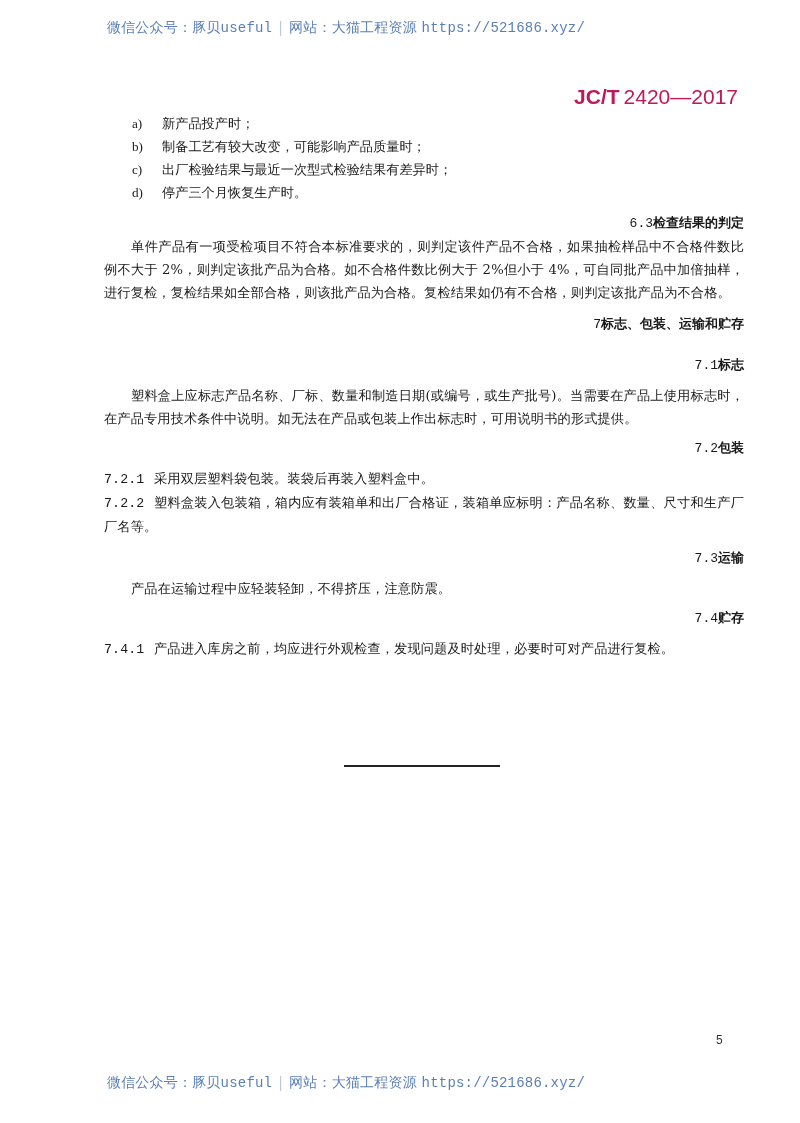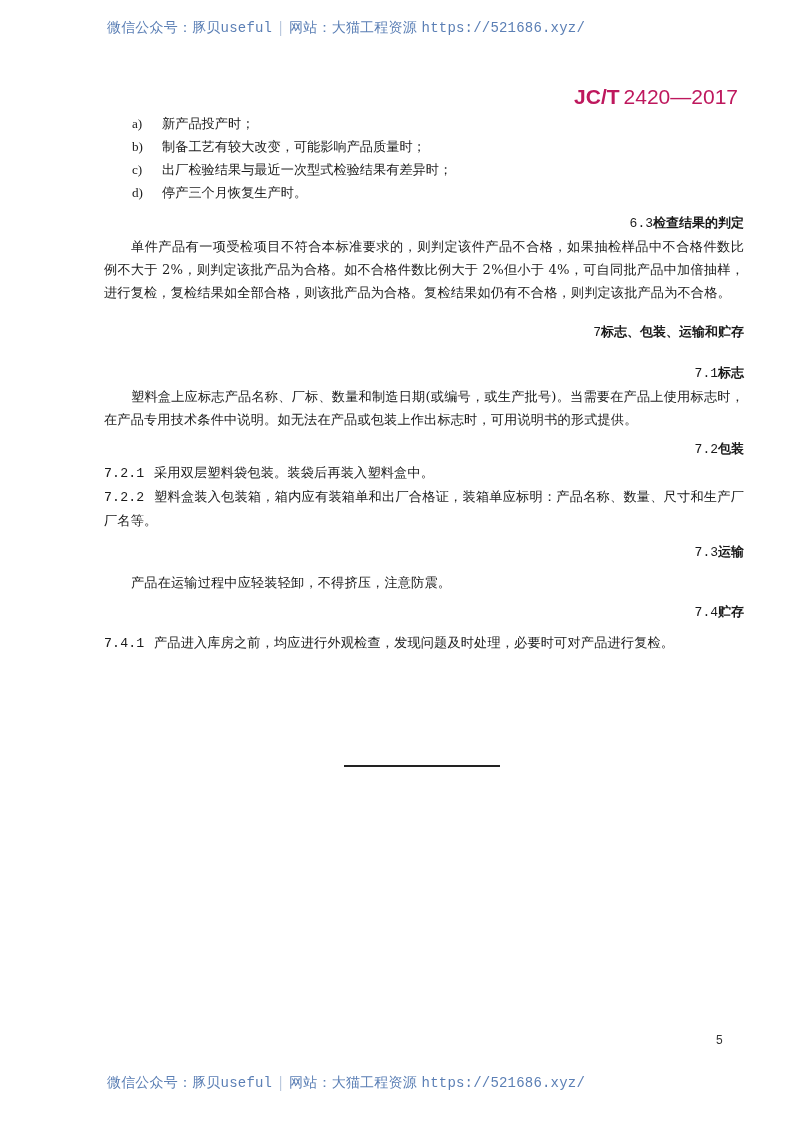--- a/index.html
+++ b/index.html
@@ -141,33 +141,33 @@
       <span class="marker">d)</span>
       <span>停产三个月恢复生产时。</span>
     </div>
   </div>
 
   <div class="heading" style="margin-top:7px;">
     <span class="num">6.3</span><span>检查结果的判定</span>
   </div>
   <div class="para" style="">单件产品有一项受检项目不符合本标准要求的，则判定该件产品不合格，如果抽检样品中不合格件数比例不大于 2%，则判定该批产品为合格。如不合格件数比例大于 2%但小于 4%，可自同批产品中加倍抽样，进行复检，复检结果如全部合格，则该批产品为合格。复检结果如仍有不合格，则判定该批产品为不合格。</div>
 
-  <div class="heading h1" style="margin-top:16px;">
+  <div class="heading h1" style="margin-top:8px;">
     <span class="num">7</span><span>标志、包装、运输和贮存</span>
   </div>
 
   <div class="heading" style="margin-top:17px;">
     <span class="num">7.1</span><span>标志</span>
   </div>
-  <div class="para" style="">塑料盒上应标志产品名称、厂标、数量和制造日期(或编号，或生产批号)。当需要在产品上使用标志时，在产品专用技术条件中说明。如无法在产品或包装上作出标志时，可用说明书的形式提供。</div>
+  <div class="para" style="margin-top:7px;">塑料盒上应标志产品名称、厂标、数量和制造日期(或编号，或生产批号)。当需要在产品上使用标志时，在产品专用技术条件中说明。如无法在产品或包装上作出标志时，可用说明书的形式提供。</div>
 
   <div class="heading" style="margin-top:6px;">
     <span class="num">7.2</span><span>包装</span>
   </div>
-  <div class="clause" style="">
+  <div class="clause" style="margin-top:7px;">
     <span class="num">7.2.1</span><span>采用双层塑料袋包装。装袋后再装入塑料盒中。</span>
   </div>
   <div class="clause">
     <span class="num">7.2.2</span><span>塑料盒装入包装箱，箱内应有装箱单和出厂合格证，装箱单应标明：产品名称、数量、尺寸和生产厂厂名等。</span>
   </div>
 
   <div class="heading" style="margin-top:8px;">
     <span class="num">7.3</span><span>运输</span>
   </div>
   <div class="para" style="margin-top:7px;">产品在运输过程中应轻装轻卸，不得挤压，注意防震。</div>

